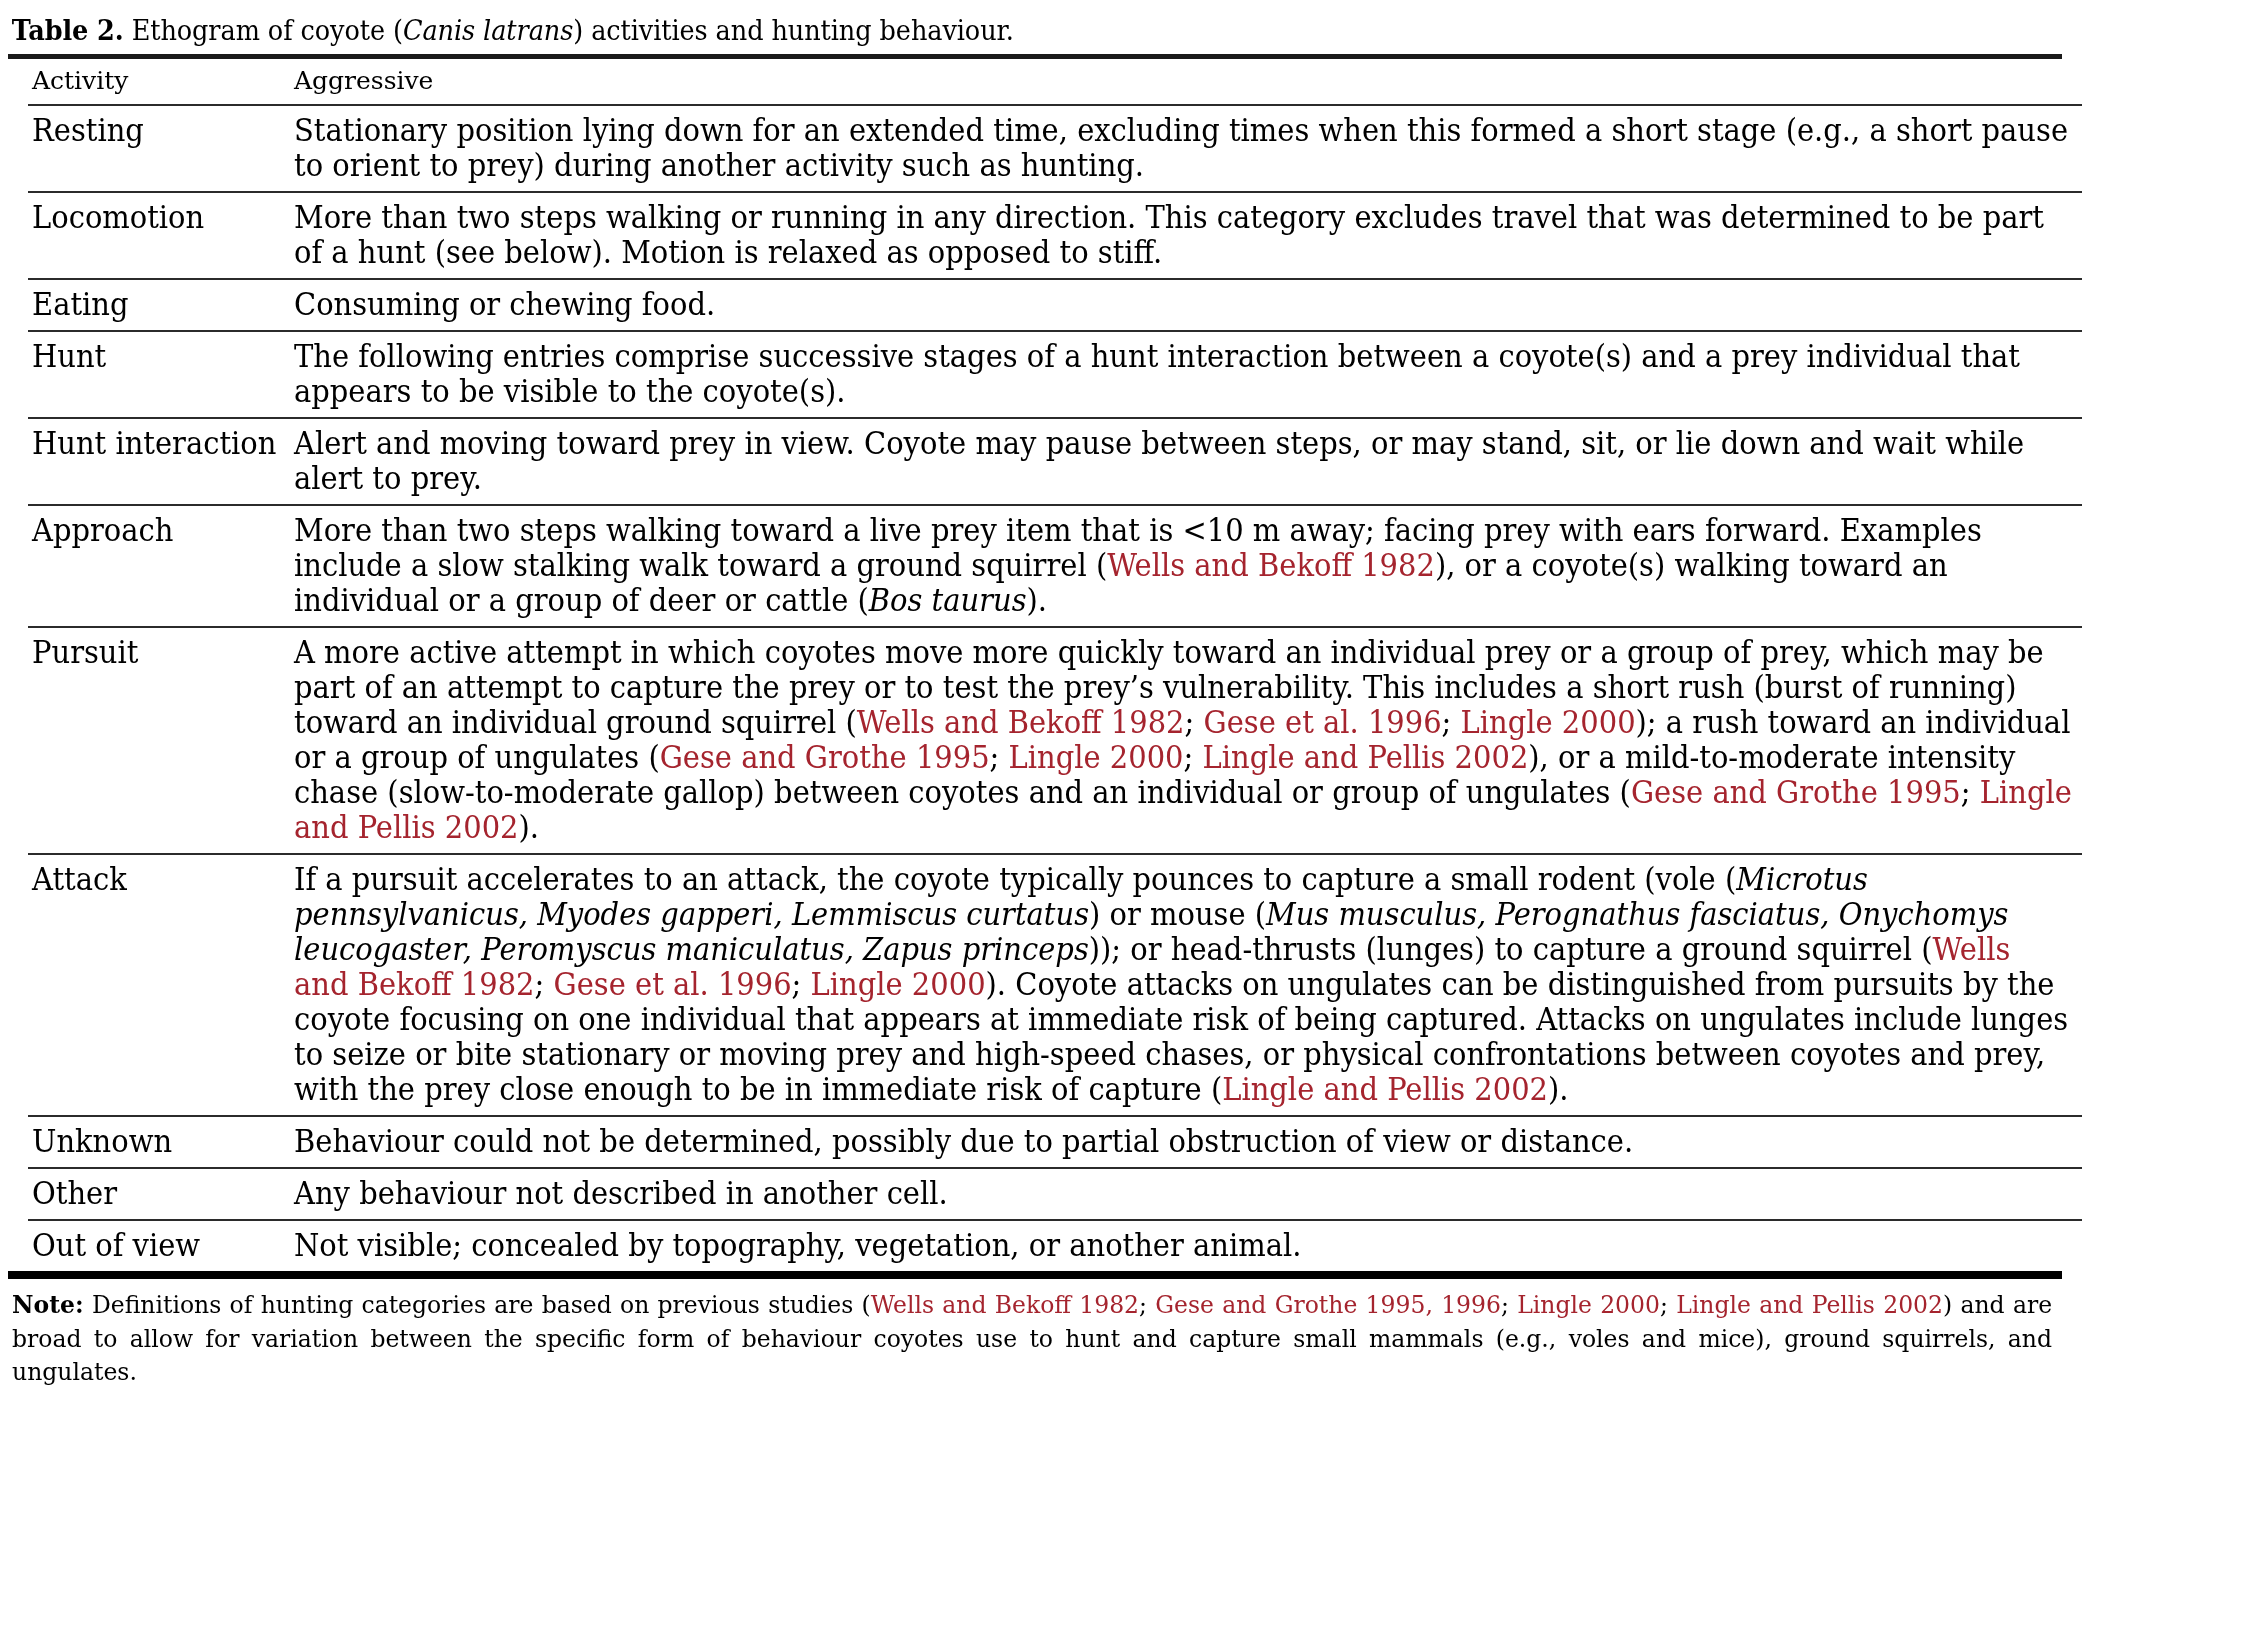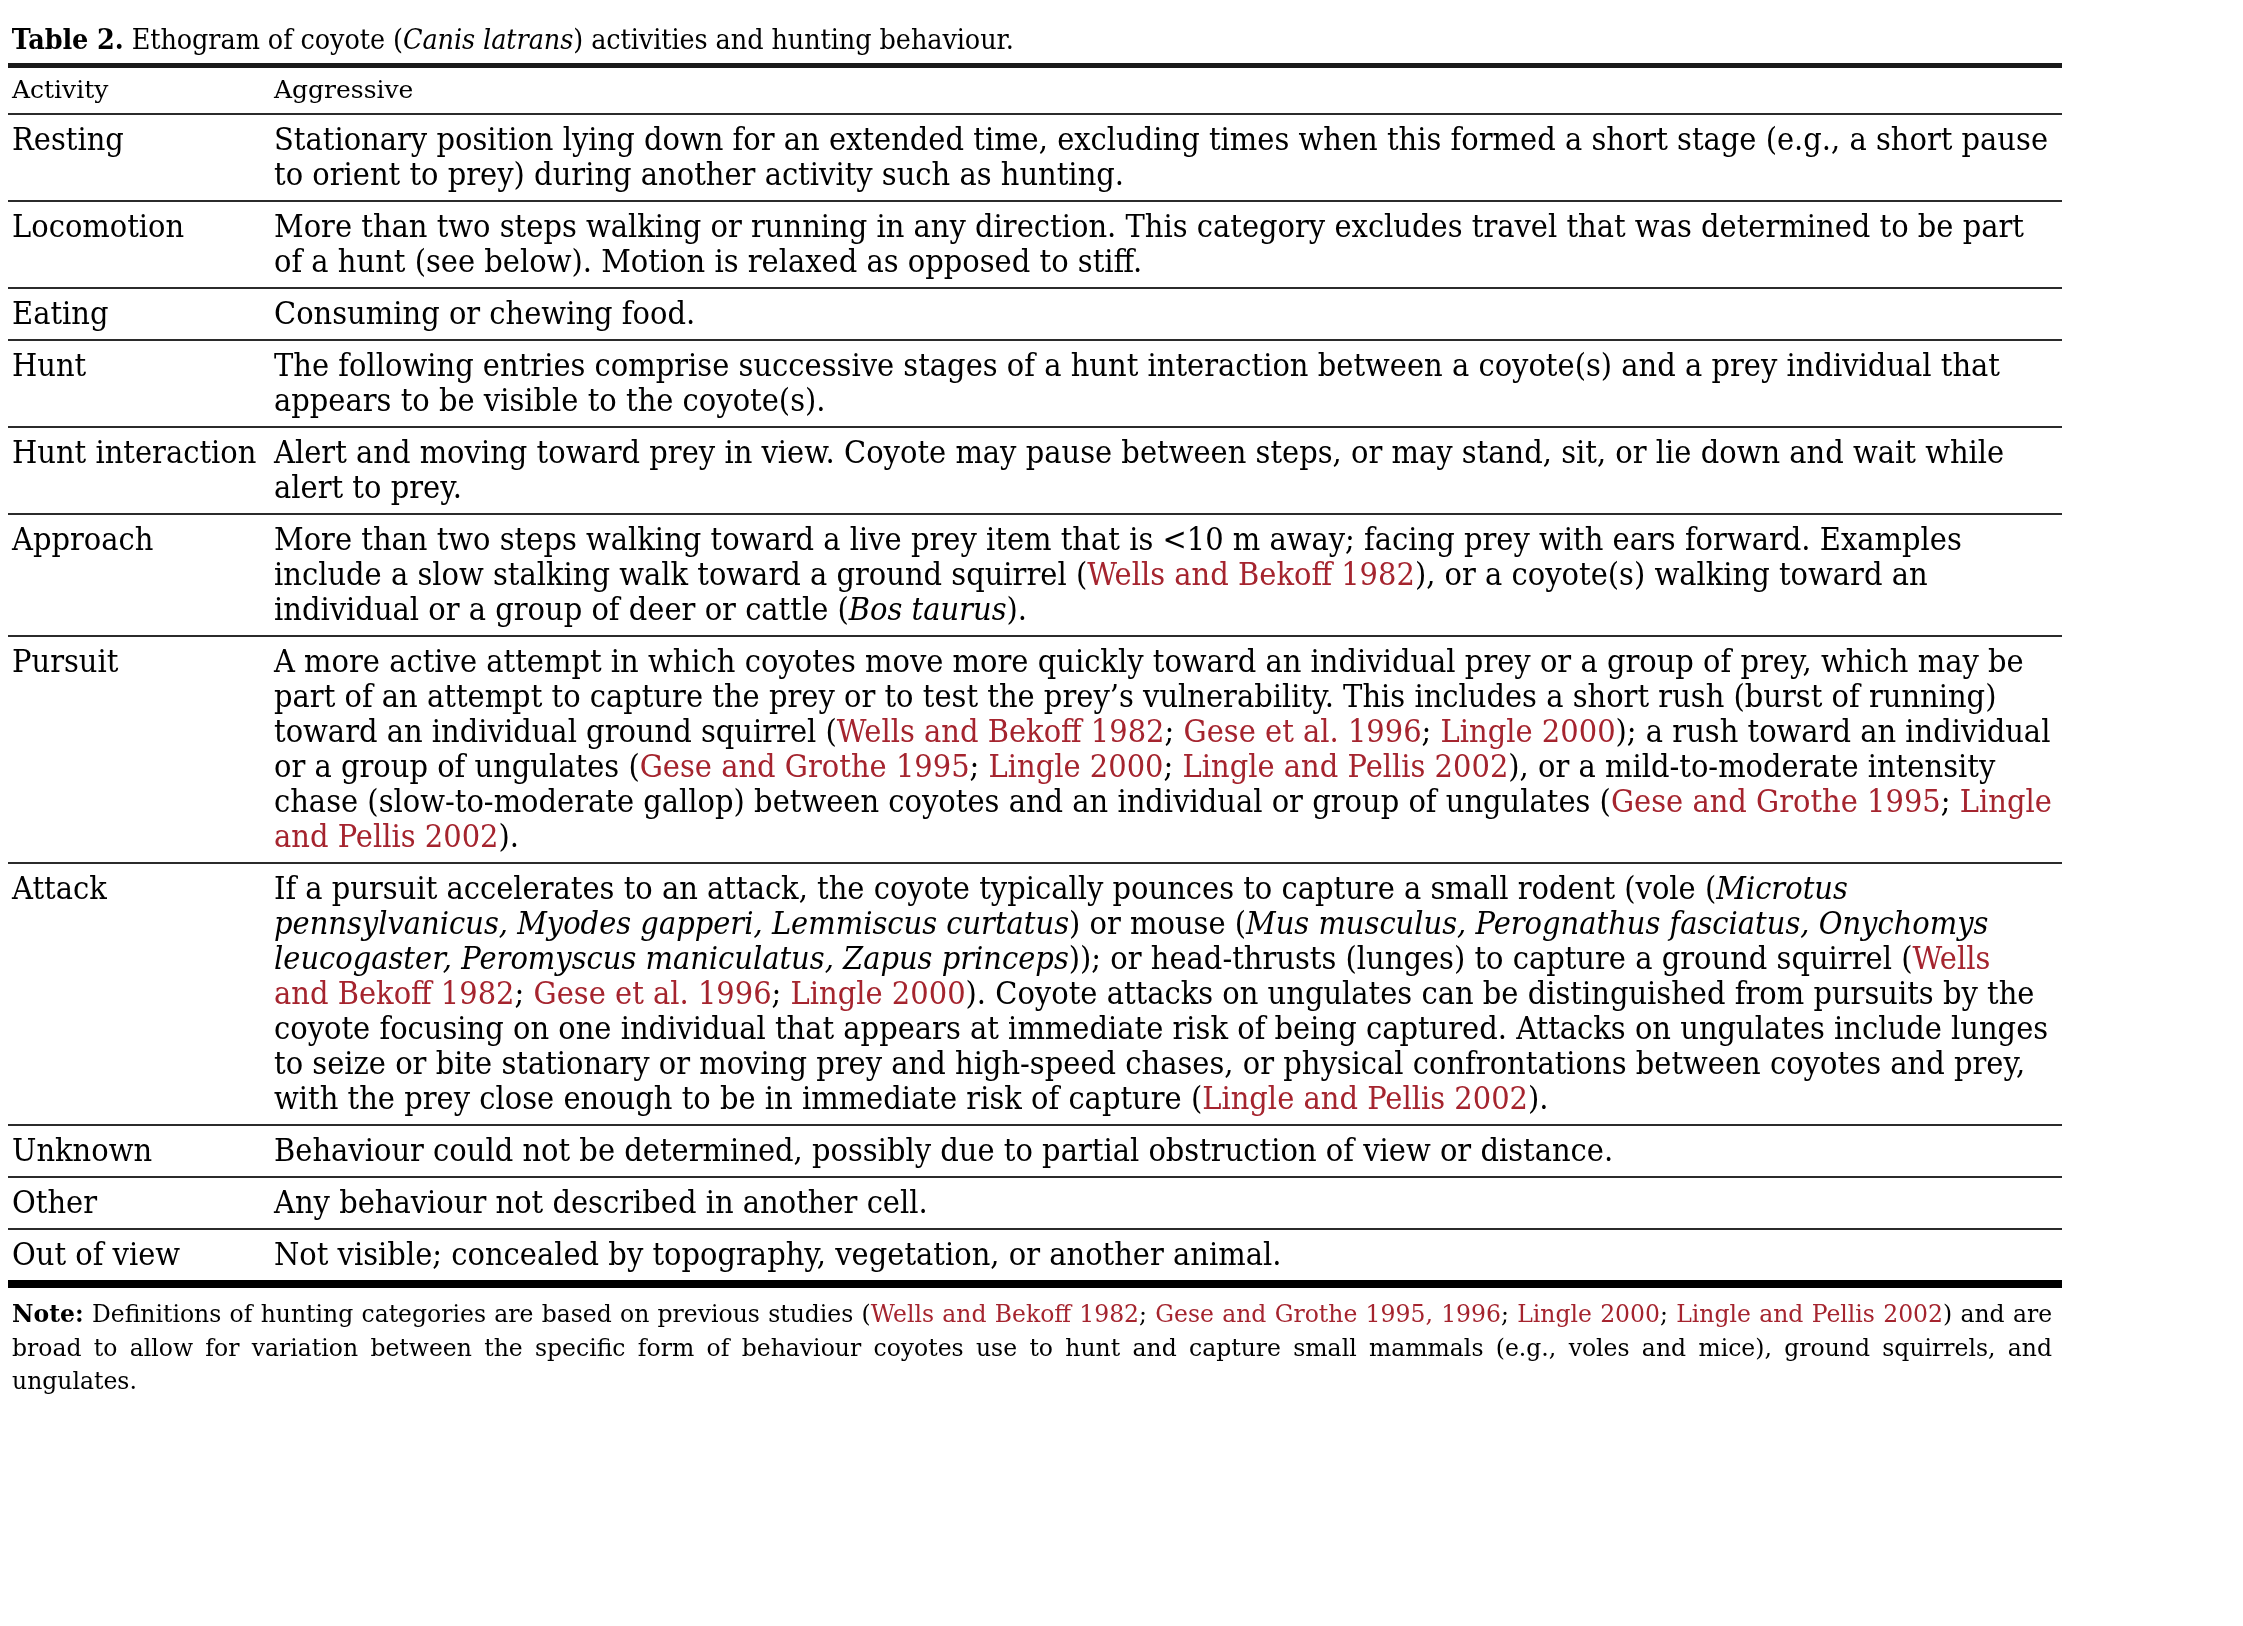--- a/index.html
+++ b/index.html
@@ -12,21 +12,21 @@
     height: 1626px;
     font-family: "DejaVu Serif", "Liberation Serif", serif;
     color: #000000;
     overflow: hidden;
   }
 
   .page {
     width: 2070px;
     height: 1626px;
     box-sizing: border-box;
-    padding: 17px 8px;
+    padding: 8px 8px;
     position: relative;
   }
 
   
   .caption {
     font-size: 27.5px;
     line-height: 36px;
     padding: 4px 0 6px 4px;
     letter-spacing: -0.1px;
     transform: scaleX(0.93);
@@ -42,20 +42,21 @@
     height: 5px;
     background: #1a1a1a;
     width: 100%;
   }
 
   
   table.ethogram {
     border-collapse: collapse;
     width: 100%;
     table-layout: fixed;
+    margin-left: 20px;
   }
   table.ethogram col.c-activity { width: 262px; }
   table.ethogram col.c-definition { width: auto; }
 
   table.ethogram th,
   table.ethogram td {
     vertical-align: top;
     text-align: left;
     font-weight: normal;
     padding: 7px 10px 8px 4px;

